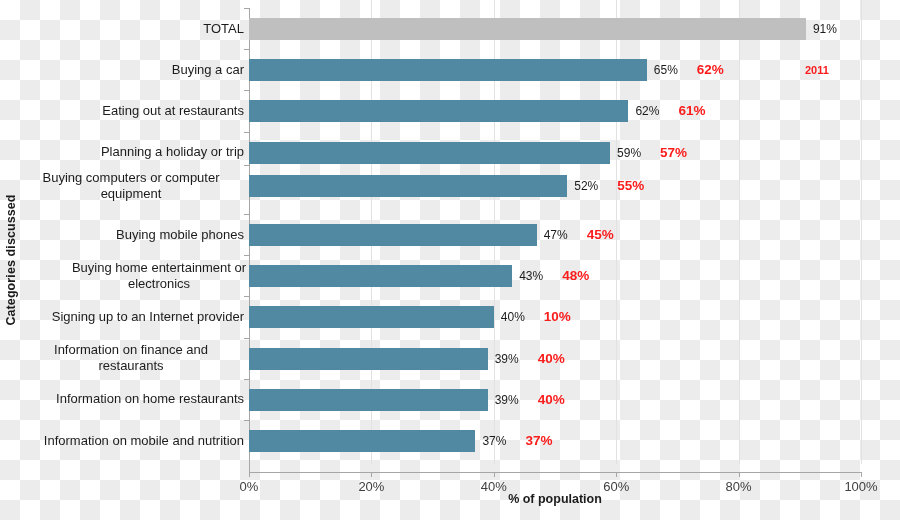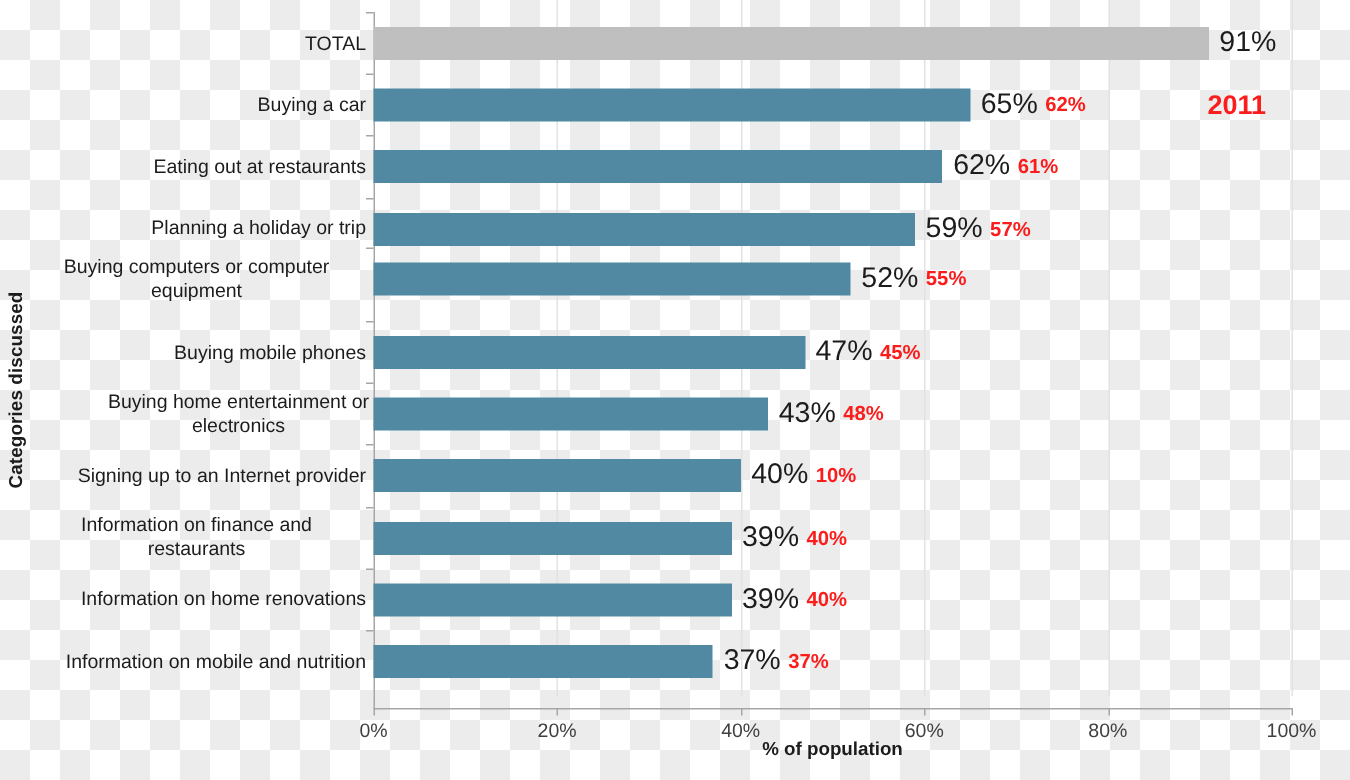--- a/index.html
+++ b/index.html
@@ -134,38 +134,38 @@
     height: 22px;
     top: 10px;
     background: #5189a3;
   }
   .bar.total {
     background: #bfbfbf;
   }
   .value-label {
     position: absolute;
     top: 11px;
-    font-size: 19px;
+    font-size: 12px;
     line-height: 20px;
     color: #1c1c1c;
     white-space: nowrap;
   }
   .compare-label {
     position: absolute;
     top: 11px;
     font-size: 13.5px;
     line-height: 20px;
     font-weight: bold;
     color: #fb1c1c;
     white-space: nowrap;
   }
   .year-label {
     position: absolute;
     top: 11px;
-    font-size: 18px;
+    font-size: 11px;
     line-height: 20px;
     font-weight: bold;
     color: #fb1c1c;
     white-space: nowrap;
   }
 </style>
 </head>
 <body>
 
 <div id="chart-root">
@@ -279,21 +279,21 @@
           <div>Information on finance and</div>
           <div>restaurants</div>
         </div>
         <div class="bar" style="width: 238.68px;"></div>
         <div class="value-label" style="left: 494.68px;">39%</div>
         <div class="compare-label" style="left: 537.68px;">40%</div>
       </div>
       <div class="row" style="top: 378.8px;">
         <div class="ytick"></div>
         <div class="cat-label">
-          <div>Information on home renovations</div>
+          <div>Information on home restaurants</div>
         </div>
         <div class="bar" style="width: 238.68px;"></div>
         <div class="value-label" style="left: 494.68px;">39%</div>
         <div class="compare-label" style="left: 537.68px;">40%</div>
       </div>
       <div class="row" style="top: 420px;">
         <div class="ytick"></div>
         <div class="cat-label">
           <div>Information on mobile and nutrition</div>
         </div>

